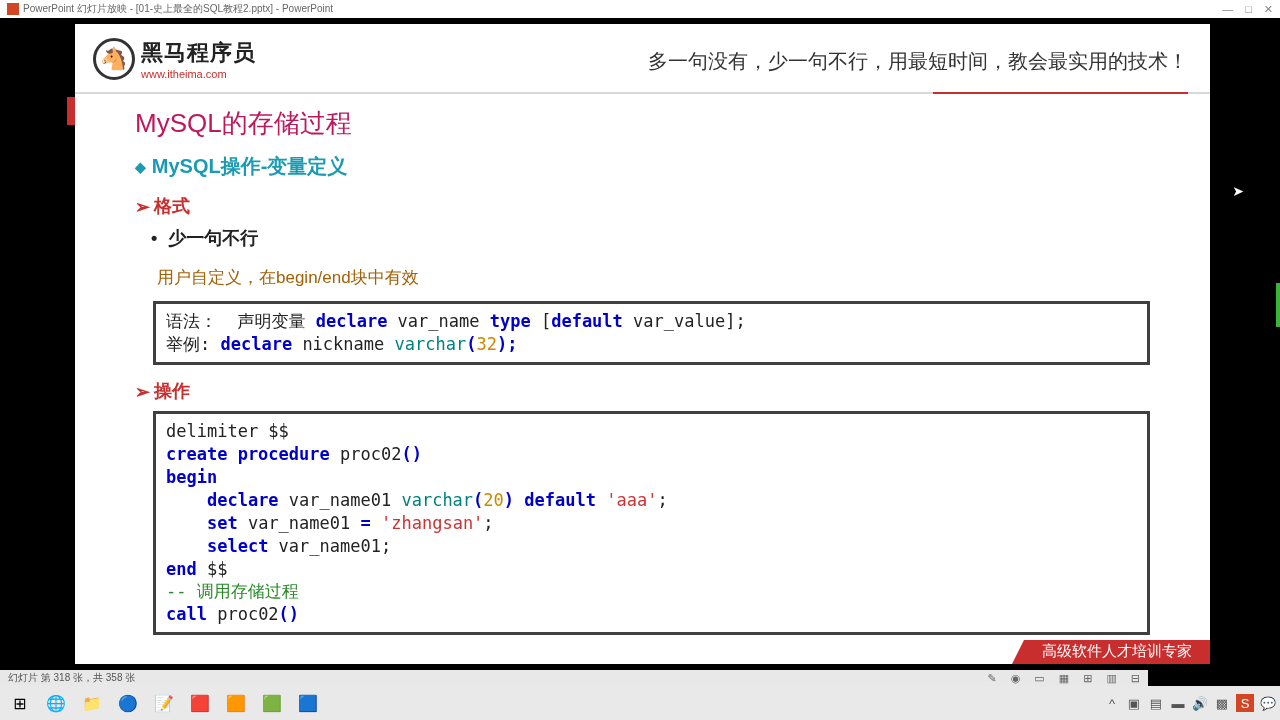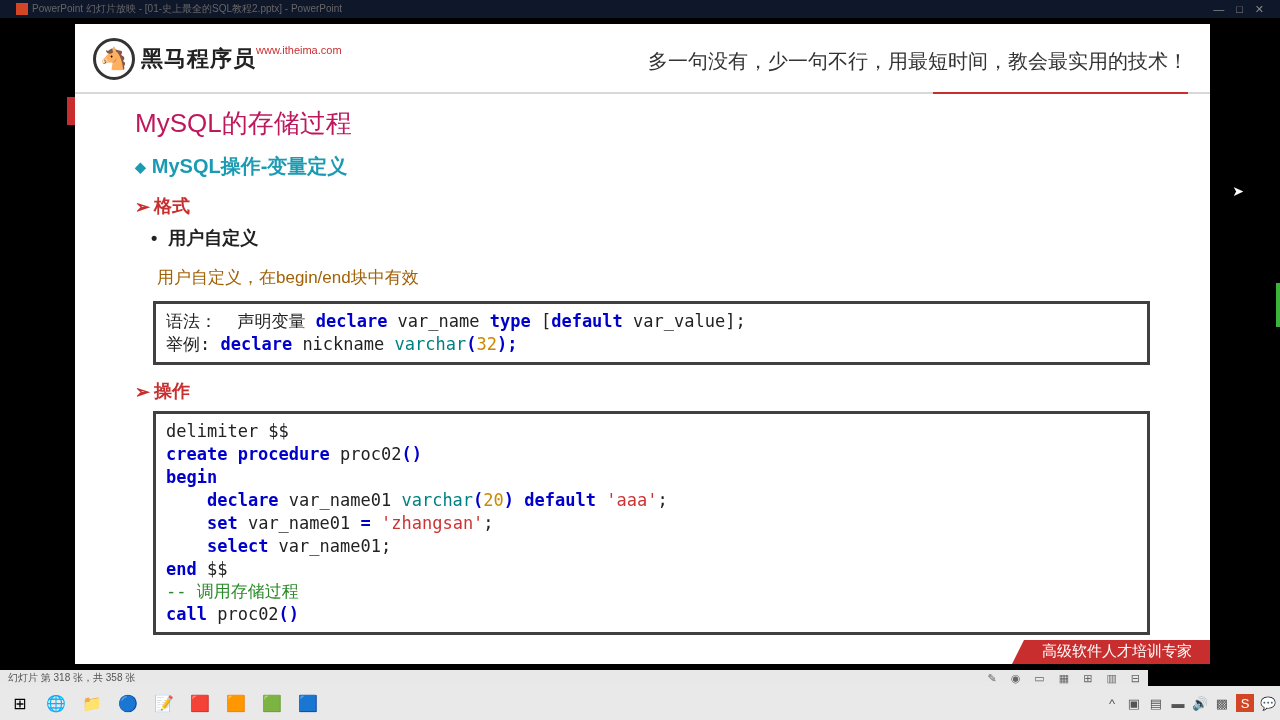--- a/index.html
+++ b/index.html
@@ -1,27 +1,27 @@
 <!DOCTYPE html>
 <html><head>
 <meta charset="utf-8">
 <style>
 * { margin: 0; padding: 0; box-sizing: border-box; }
 body { font-family: "Microsoft YaHei", sans-serif; background: #000; width: 1280px; height: 720px; overflow: hidden; position: relative; }
-.titlebar { height: 18px; background: #0f172a; display: flex; align-items: center; padding: 0 16px; font-size: 10px; color: #666; }
+.titlebar { height: 18px; background: #ffffff; display: flex; align-items: center; padding: 0 7px; font-size: 10px; color: #666; }
 .titlebar .pp-icon { width: 12px; height: 12px; background: #d24625; margin-right: 4px; }
 .titlebar .title { flex: 1; }
 .titlebar .win-controls { display: flex; gap: 12px; color: #888; font-size: 11px; }
 .main-area { position: relative; width: 1280px; height: 650px; background: #000; }
 .slide-wrap { position: absolute; left: 75px; top: 6px; width: 1135px; height: 640px; background: #fff; }
 .red-accent { position: absolute; left: -8px; top: 73px; width: 8px; height: 28px; background: #c82e2e; }
 .slide-header { position: relative; height: 70px; display: flex; align-items: center; padding: 0 18px; }
 .logo-block { display: flex; align-items: center; }
 .logo-circle { width: 42px; height: 42px; border: 3px solid #333; border-radius: 50%; display: flex; align-items: center; justify-content: center; font-size: 22px; margin-right: 6px; }
-.logo-text { display: flex; flex-direction: row; }
+.logo-text { display: flex; flex-direction: column; }
 .logo-cn { font-size: 22px; font-weight: bold; color: #222; letter-spacing: 1px; }
 .logo-url { font-size: 11px; color: #c82e2e; }
 .tagline { position: absolute; right: 22px; top: 24px; font-size: 20px; color: #333; font-family: "KaiTi", serif; }
 .header-underline { position: absolute; left: 0; bottom: 0; width: 100%; height: 2px; background: #d8d8d8; }
 .header-underline-red { position: absolute; right: 22px; bottom: 0; width: 255px; height: 2px; background: #c82e2e; }
 .slide-body { padding: 12px 60px 0 60px; }
 .h1 { color: #be185d; font-size: 26px; font-weight: normal; margin-bottom: 12px; }
 .h2 { color: #1a9bb3; font-size: 20px; font-weight: bold; margin-bottom: 14px; display: flex; align-items: center; }
 .h2::before { content: "◆"; color: #1a9bb3; margin-right: 6px; font-size: 14px; }
 .h3 { color: #c82e2e; font-size: 18px; font-weight: bold; margin: 10px 0 8px 0; display: flex; align-items: flex-end; }
@@ -76,21 +76,21 @@
 
     <div class="slide-body">
       <div class="h1">MySQL的存储过程</div>
       <div class="h2">
           <span>MySQL操作-变量定义</span>
         </div>
 
       <div class="h3">
           <span>格式</span>
         </div>
-      <div class="bullet">用户自定义</div>
+      <div class="bullet">少一句不行</div>
       <div class="plain">用户自定义，在begin/end块中有效</div>
 
       <div class="code-box"><span>语法：  声明变量 </span><span class="kw-blue">declare</span><span> var_name </span><span class="kw-blue">type</span><span> [</span><span class="kw-blue">default</span><span> var_value];</span>
 <span>举例: </span><span class="kw-blue">declare</span><span> nickname </span><span class="kw-teal">varchar</span><span class="kw-blue">(</span><span class="kw-orange">32</span><span class="kw-blue">);</span></div>
 
       <div class="h3">
           <span>操作</span>
         </div>
 
       <div class="code-box"><span>delimiter $$</span>

